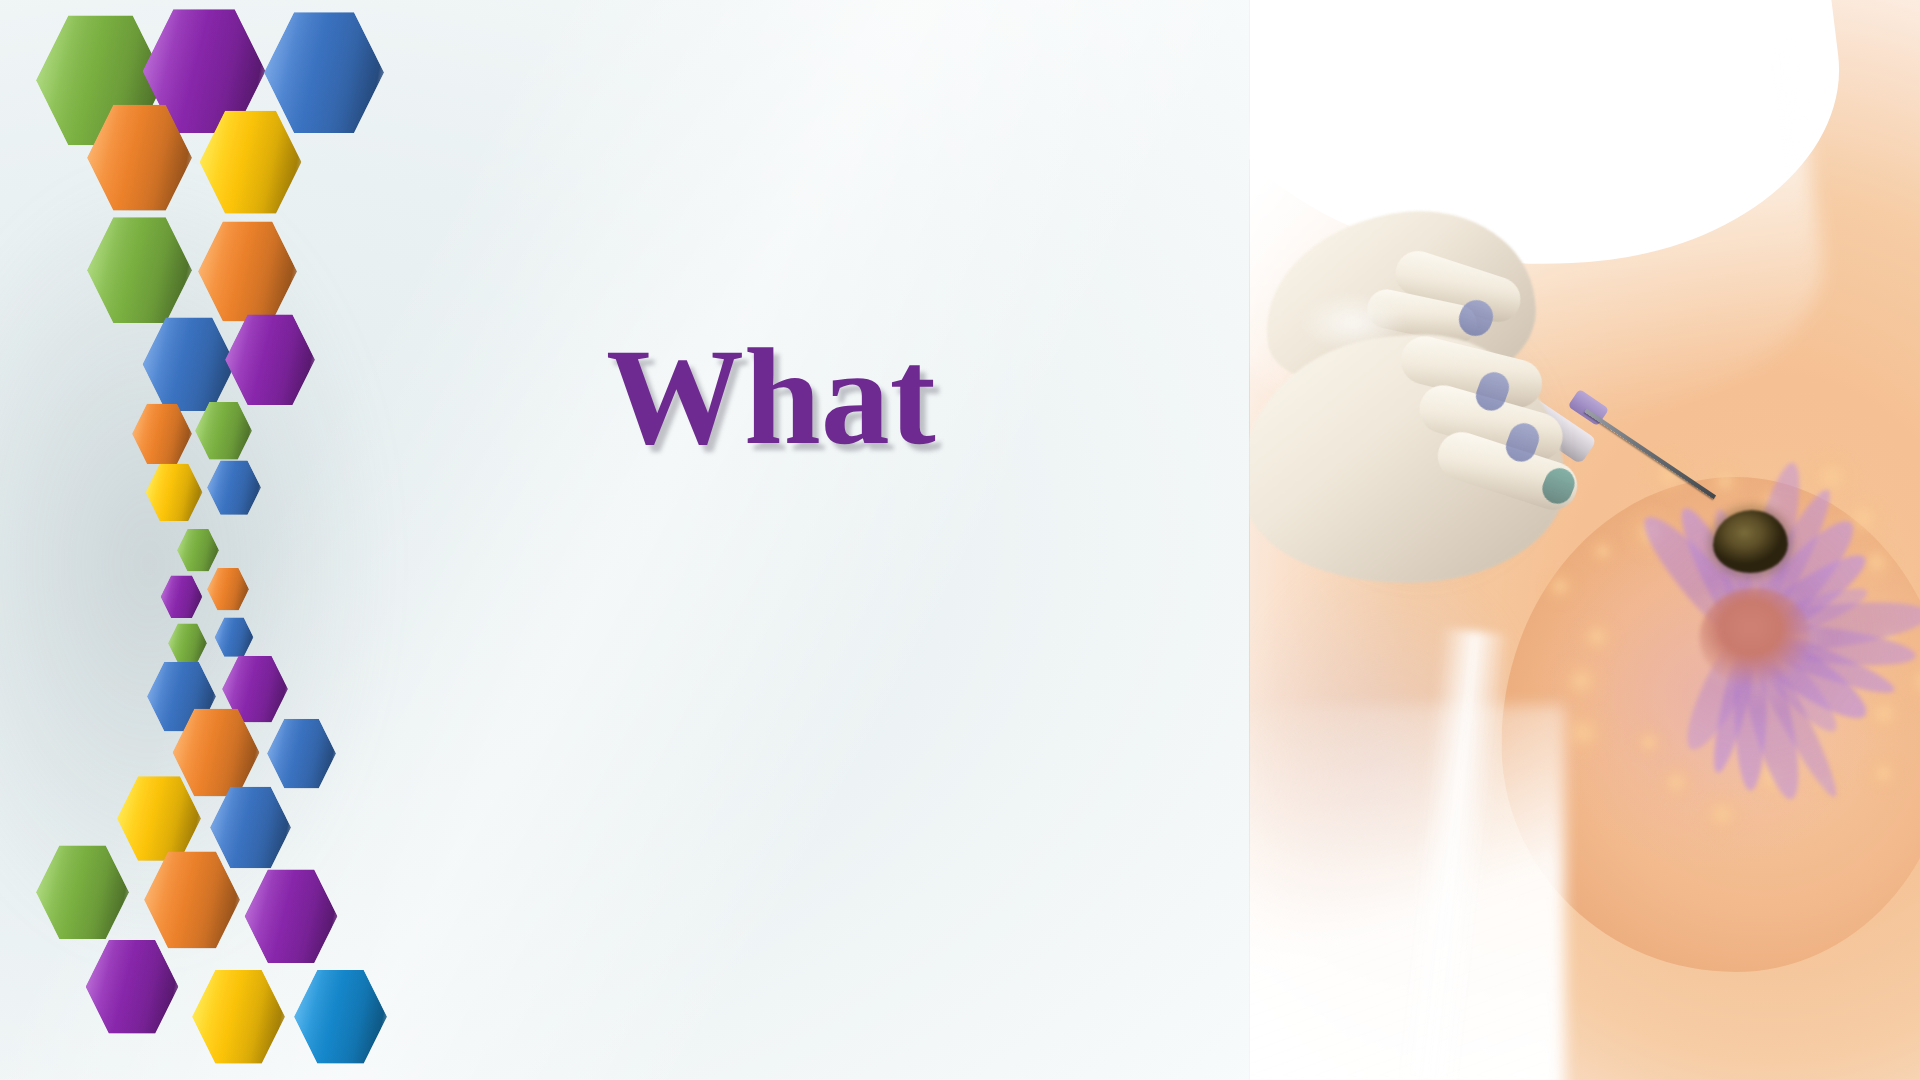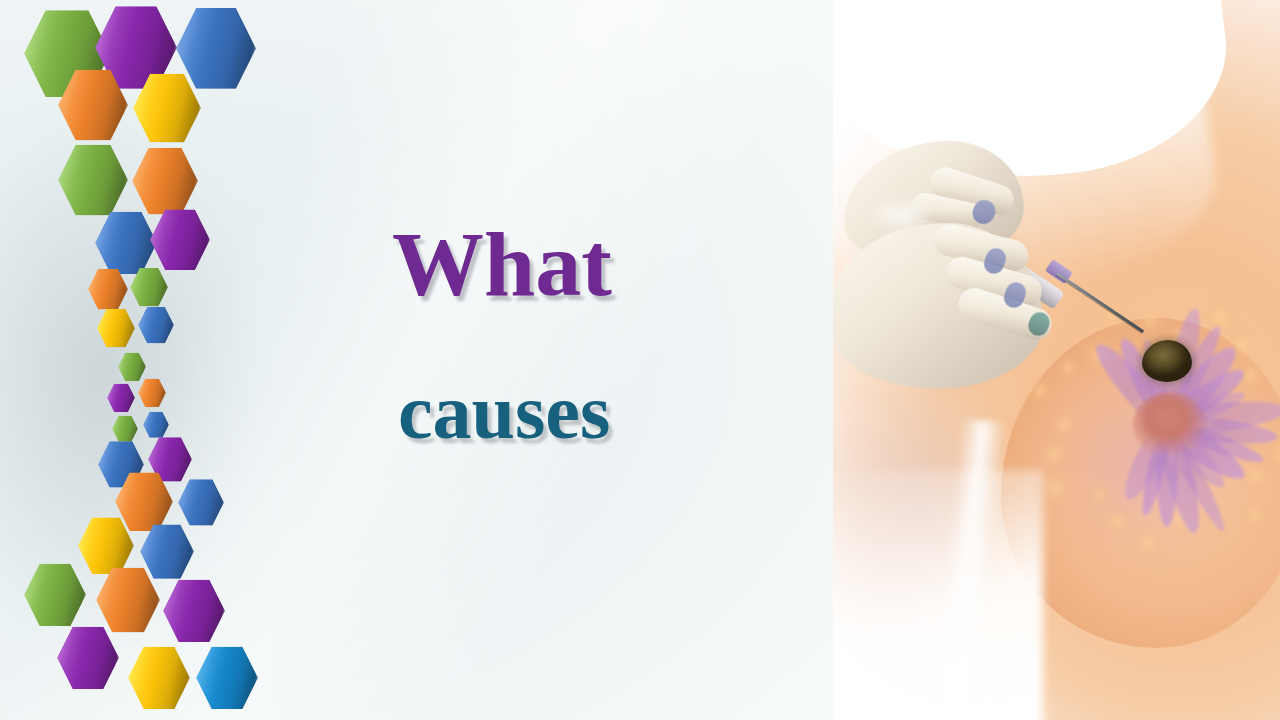--- a/index.html
+++ b/index.html
@@ -50,21 +50,21 @@
                rgba(255,255,255,0) 88%,rgba(255,255,255,.42) 95%,rgba(0,0,0,.12) 100%);
   }
 
   
   .headline{
     position:absolute;
     font-family:"Liberation Serif","DejaVu Serif",serif;
     font-weight:bold;white-space:nowrap;line-height:1;
   }
   #line-what{
-    left:392px;top:218px;font-size:92px;color:#6E2A91;
+    left:404px;top:218px;font-size:92px;color:#6E2A91;
     text-shadow:4px 5px 3px rgba(120,120,130,.42);
   }
   #line-causes{
     left:398px;top:373px;font-size:78px;color:#17617F;
     text-shadow:4px 5px 3px rgba(120,125,130,.40);
   }
   #line-breast-cancer{
     left:229px;top:499px;font-size:96px;color:#FA1505;
     text-shadow:4px 6px 3px rgba(130,125,125,.48);
   }
@@ -351,21 +351,20 @@
         <div class="hex" style="left: 196px; top: 645px; width: 62px; height: 65.72px; z-index: 39;">
           <div class="face" style="background: linear-gradient(102deg, rgb(24, 159, 239) 0%, rgb(21, 137, 206) 34%, rgb(20, 127, 192) 68%, rgb(15, 96, 144) 100%);"></div>
           <div class="gloss"></div>
           <div class="rim"></div>
         </div>
       </div>
     <div id="left-sheen"></div>
 
     <div class="headline" id="line-what" style="color: rgb(110, 42, 145);">What</div>
 
-    <div class="headline" id="line-causes" style="color: rgb(23, 97, 127);">causes</div>
 
   </div>
 
   <div id="right-panel">
 
     <div id="skin-base"></div>
     <div id="torso-top-white"></div>
     <div id="torso-edge"></div>
     <div id="arm-shadow"></div>
 

